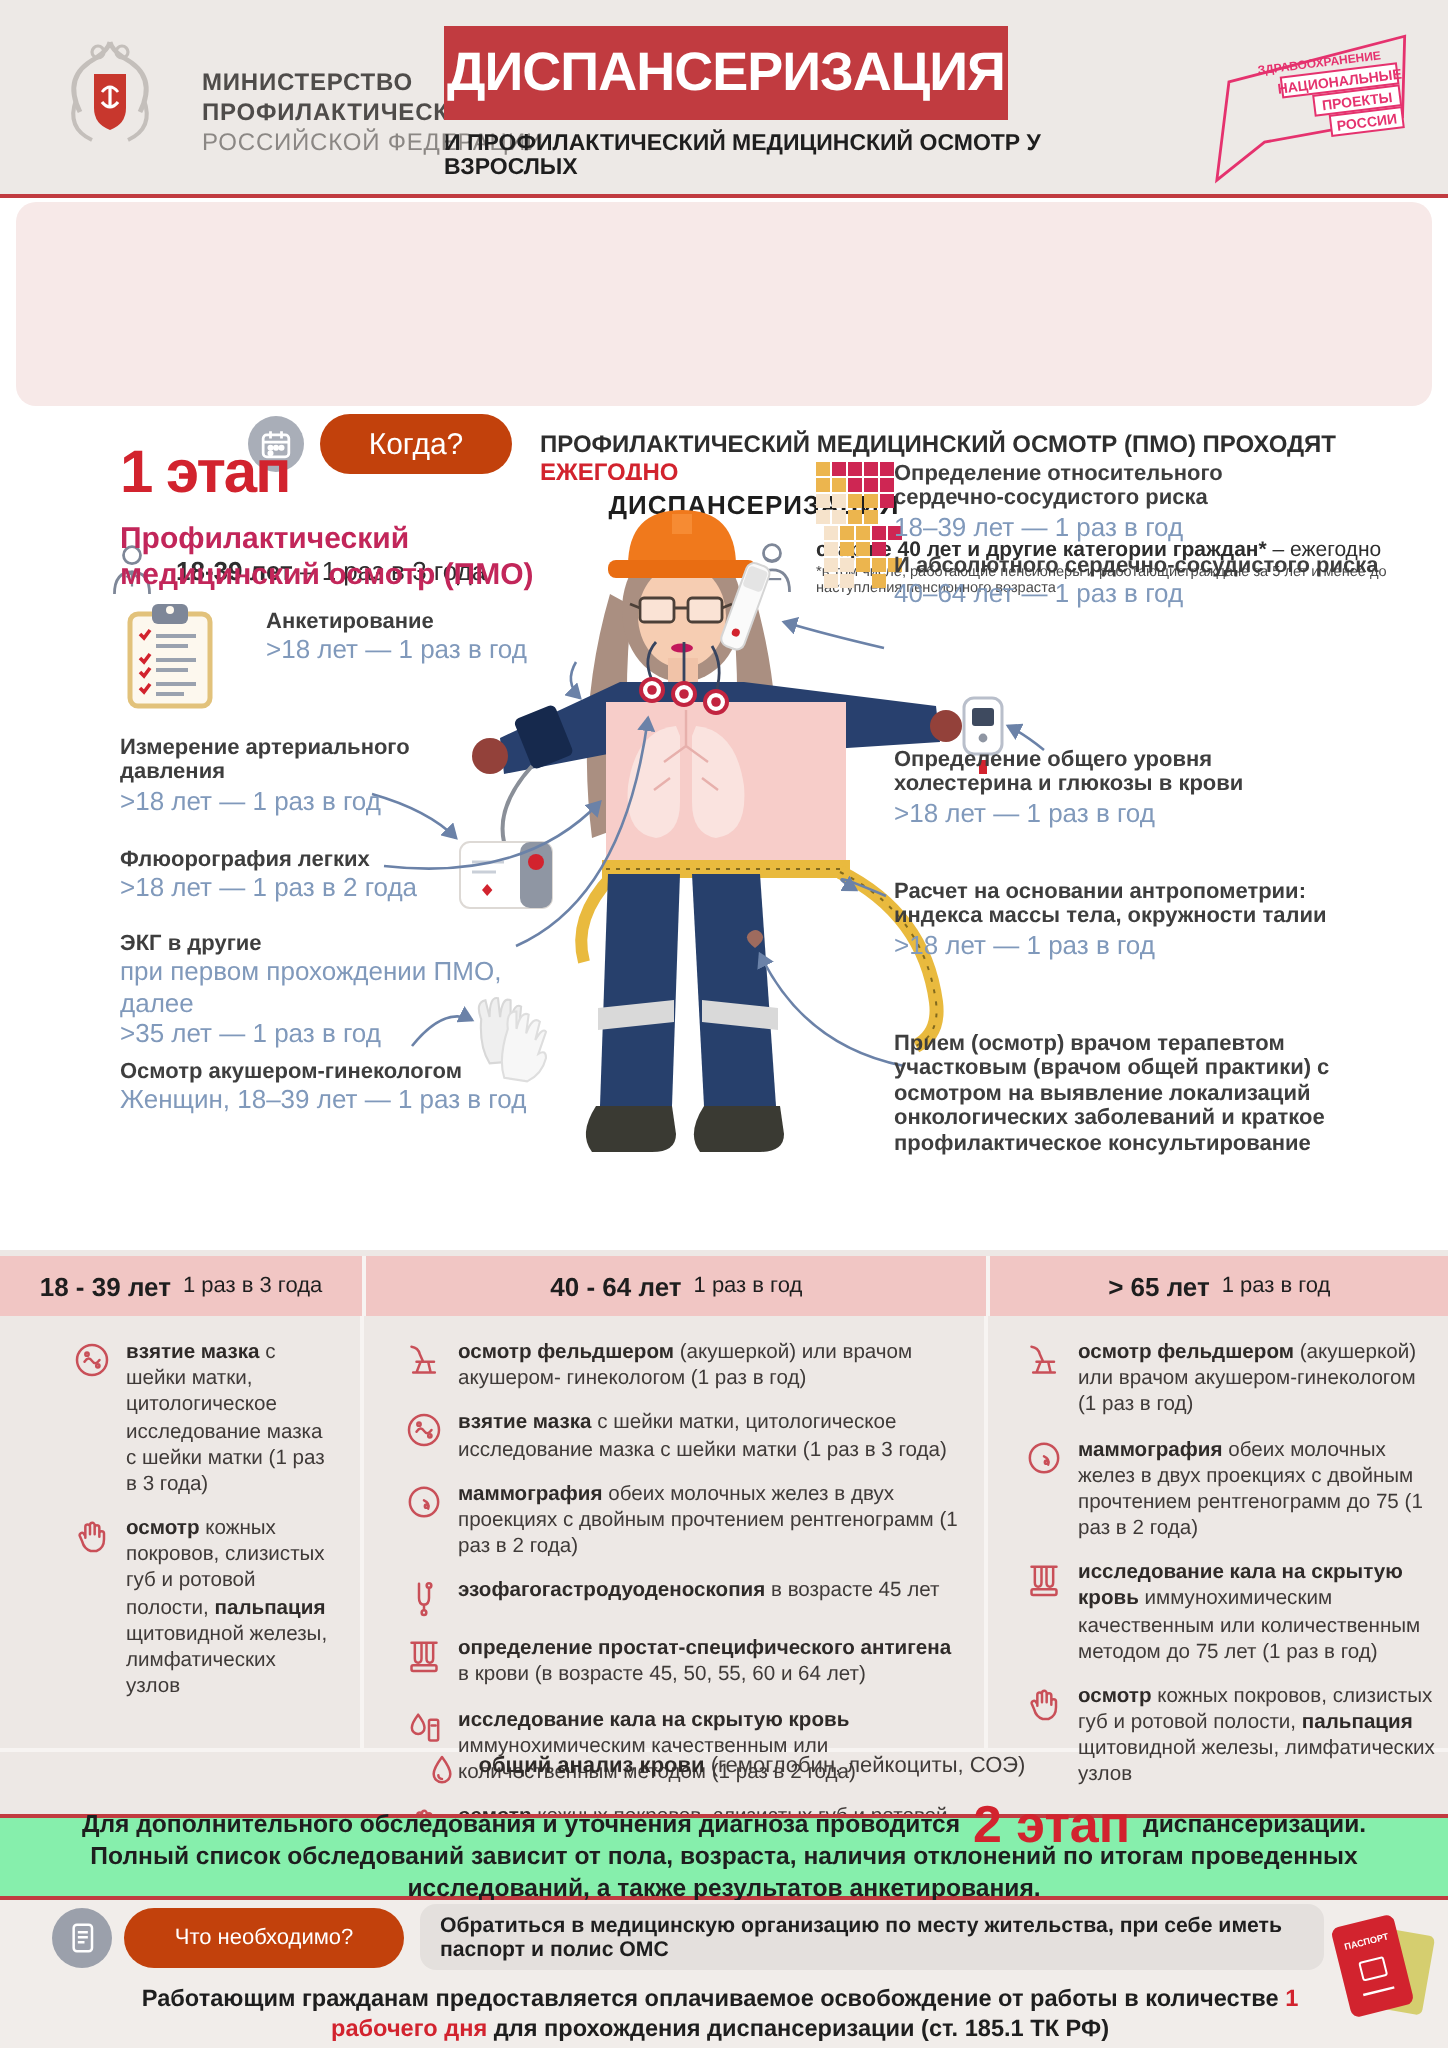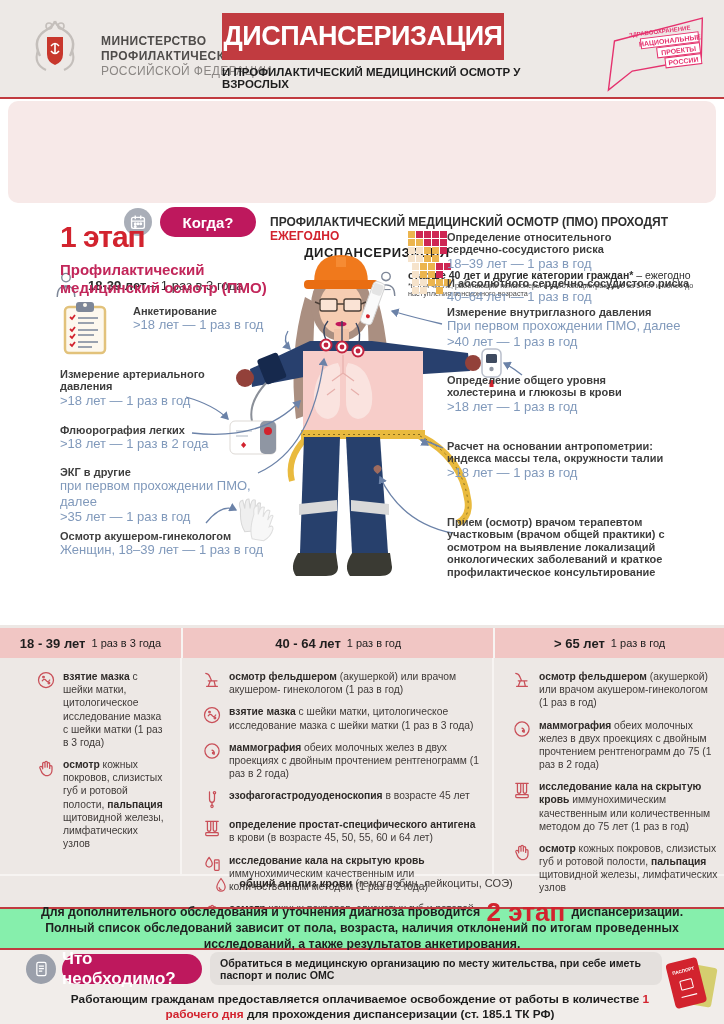--- a/index.html
+++ b/index.html
@@ -13,21 +13,21 @@
   .minitxt .b{font-weight:700;letter-spacing:.4px;}
   .minitxt .r{color:#8B8784;letter-spacing:.4px;}
   .titlebox{position:absolute;left:222px;top:13px;width:282px;height:47px;background:#C13B40;
             display:flex;align-items:center;justify-content:center;}
   .titlebox span{color:#fff;font-weight:700;font-size:27px;letter-spacing:-.5px;}
   .subtitle{position:absolute;left:222px;top:66px;width:320px;font-size:11.5px;font-weight:700;color:#1E1E1E;}
   
   .band{position:absolute;left:8px;top:101px;width:708px;height:102px;background:#F7E9E8;border-radius:10px;}
   .cal{position:absolute;left:116px;top:107px;width:28px;height:28px;border-radius:50%;background:#A9AEB8;
        display:flex;align-items:center;justify-content:center;}
-  .pill{position:absolute;background:#be185d;color:#fff;font-weight:700;border-radius:16px;
+  .pill{position:absolute;background:#c2410c;color:#fff;font-weight:400;border-radius:16px;
         display:flex;align-items:center;justify-content:center;}
   .pill.kogda{left:152px;top:106px;width:96px;height:30px;font-size:15px;}
   .whenline{position:absolute;left:262px;top:114px;font-size:12px;font-weight:700;color:#2E2E2E;}
   .whenline .acc{color:#D2232E;}
   .whitebar{position:absolute;left:120px;top:139px;width:498px;height:25px;background:#fff;border-radius:12px;
             display:flex;align-items:center;justify-content:center;font-size:13px;font-weight:700;color:#1E1E1E;letter-spacing:.5px;}
   .card{position:absolute;background:#fff;border-radius:8px;display:flex;align-items:center;}
   .card1{left:30px;top:168px;width:312px;height:32px;padding-left:16px;}
   .card2{left:354px;top:164px;width:336px;height:38px;padding-left:12px;}
   .cicon{flex:none;margin-right:10px;}
@@ -65,21 +65,21 @@
   .tfoot .ttext{font-size:11px;max-width:none;}
   
   .st2{position:absolute;left:0;top:907px;width:724px;height:43px;background:#86efac;border-top:2px solid #C13B40;
        border-bottom:2px solid #C13B40;display:flex;align-items:center;justify-content:center;box-sizing:border-box;}
   .st2 p{width:694px;margin:0;text-align:center;font-size:12.3px;font-weight:700;color:#1E1E1E;line-height:1.3;}
   .st2 .acc2{font-size:26px;color:#D2232E;line-height:0;vertical-align:-5px;padding:0 3px;}
   
   .bot{position:absolute;left:0;top:950px;width:724px;height:74px;background:#F1EDEA;}
   .doccir{position:absolute;left:26px;top:4px;width:30px;height:30px;border-radius:50%;background:#9BA0AB;
           display:flex;align-items:center;justify-content:center;}
-  .pill.need{left:62px;top:4px;width:140px;height:30px;font-size:17px;}
+  .pill.need{left:62px;top:4px;width:140px;height:30px;font-size:11px;}
   .greybox{position:absolute;left:210px;top:2px;width:452px;height:33px;background:#E4E0DD;border-radius:8px;
            display:flex;align-items:center;justify-content:center;}
   .greybox span{font-size:10.6px;font-weight:700;color:#1E1E1E;padding:0 10px;}
   .botnote{position:absolute;left:60px;top:42px;width:600px;text-align:center;font-size:11.8px;font-weight:700;
            color:#1E1E1E;line-height:1.3;}
   .botnote .acc{color:#D2232E;}
   .pass{position:absolute;left:664px;top:2px;width:56px;height:62px;}
 </style>
 </head>
 <body>
@@ -205,25 +205,20 @@
     <div class="s1l">Женщин, 18–39 лет — 1 раз в год</div>
   </div>
 
   <div class="s1item" style="left:447px;top:231px;width:215px">
     <div class="s1t">Определение относительного сердечно-сосудистого риска</div>
     <div class="s1l">18–39 лет — 1 раз в год</div>
   </div>
   <div class="s1item" style="left:447px;top:277px;width:270px">
     <div class="s1t">И абсолютного сердечно-сосудистого риска</div>
     <div class="s1l">40–64 лет — 1 раз в год</div>
-  </div>
-  <div class="s1item" style="left:447px;top:306px;width:260px">
-    <div class="s1t">Измерение внутриглазного давления</div>
-    <div class="s1l">При первом прохождении ПМО, далее</div>
-    <div class="s1l">&gt;40 лет — 1 раз в год</div>
   </div>
   <div class="s1item" style="left:447px;top:374px;width:215px">
     <div class="s1t">Определение общего уровня холестерина и глюкозы в крови</div>
     <div class="s1l">&gt;18 лет — 1 раз в год</div>
   </div>
   <div class="s1item" style="left:447px;top:440px;width:245px">
     <div class="s1t">Расчет на основании антропометрии: индекса массы тела, окружности талии</div>
     <div class="s1l">&gt;18 лет — 1 раз в год</div>
   </div>
   <div class="s1item" style="left:447px;top:516px;width:240px">

